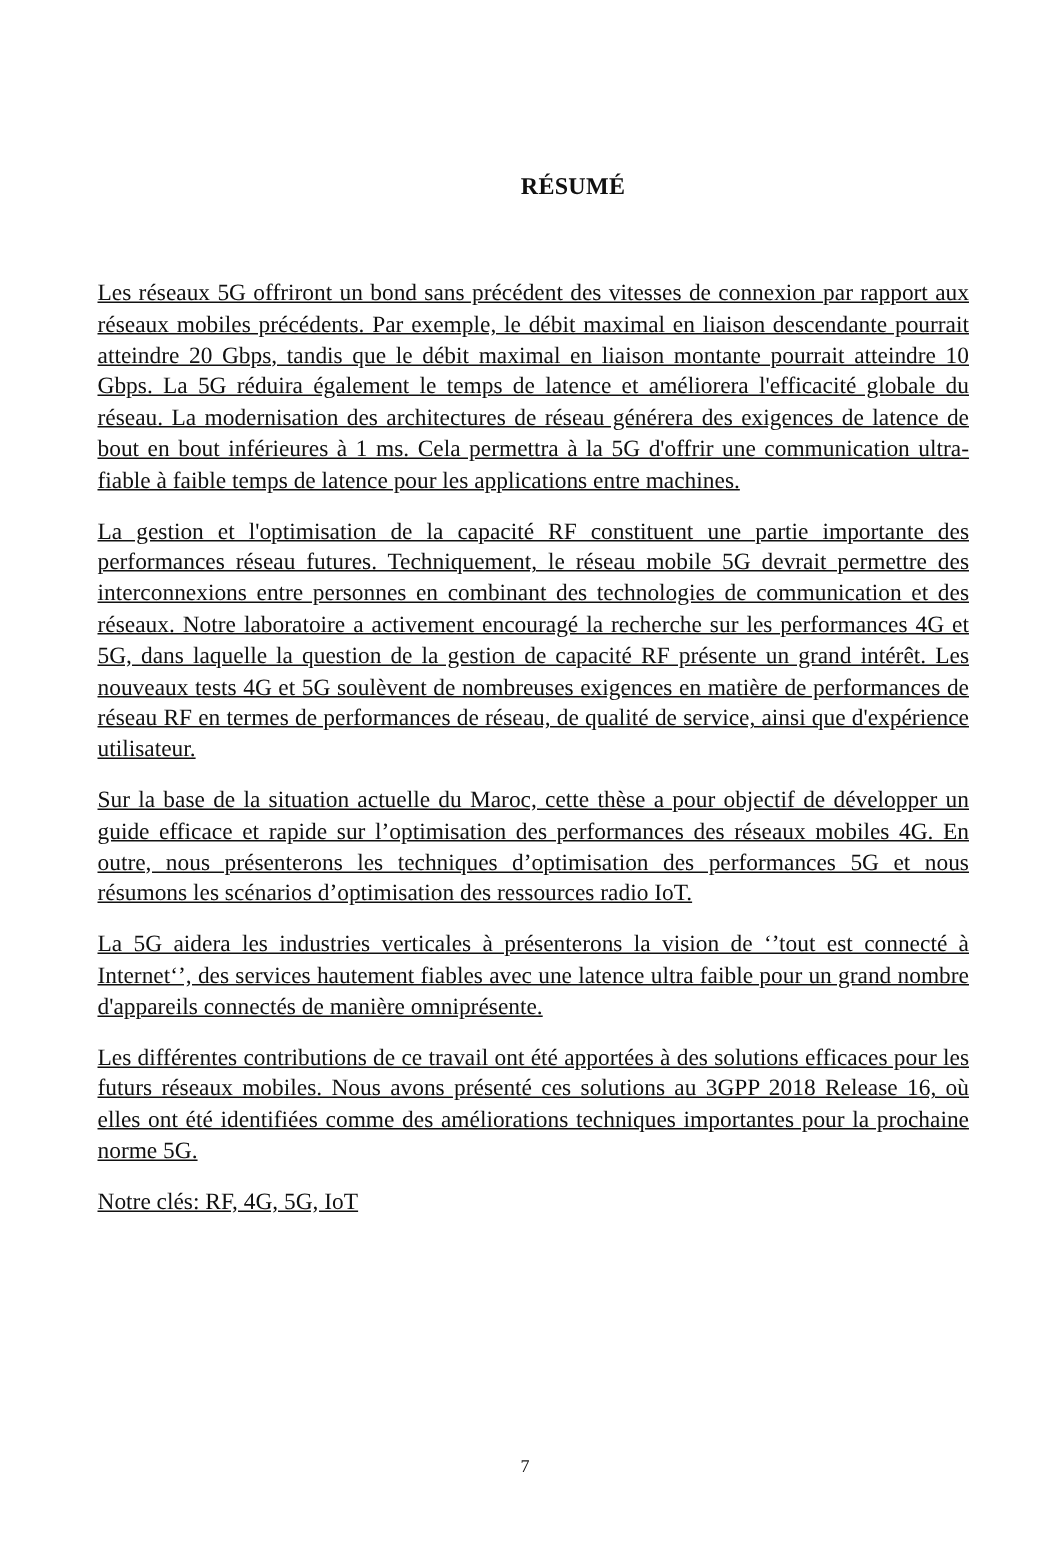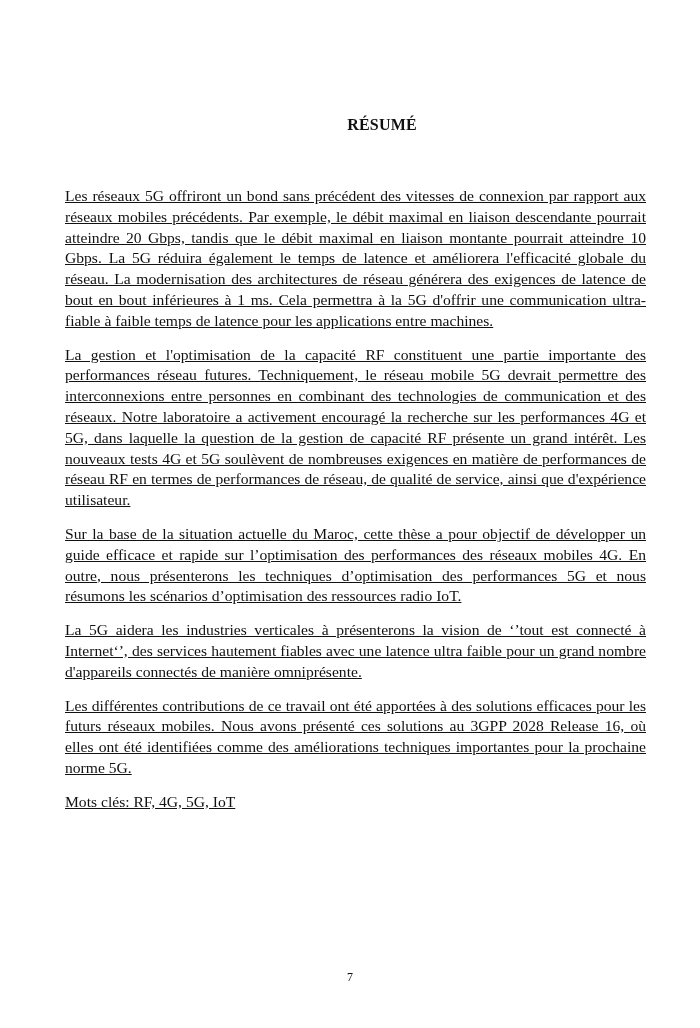--- a/index.html
+++ b/index.html
@@ -62,18 +62,18 @@
 <body>
 
 <div class="page">
   <div class="title">RÉSUMÉ</div>
 
   <div class="body-text">
     <p>Les réseaux 5G offriront un bond sans précédent des vitesses de connexion par rapport aux réseaux mobiles précédents. Par exemple, le débit maximal en liaison descendante pourrait atteindre 20 Gbps, tandis que le débit maximal en liaison montante pourrait atteindre 10 Gbps. La 5G réduira également le temps de latence et améliorera l'efficacité globale du réseau. La modernisation des architectures de réseau générera des exigences de latence de bout en bout inférieures à 1 ms. Cela permettra à la 5G d'offrir une communication ultra-fiable à faible temps de latence pour les applications entre machines.</p>
     <p>La gestion et l'optimisation de la capacité RF constituent une partie importante des performances réseau futures. Techniquement, le réseau mobile 5G devrait permettre des interconnexions entre personnes en combinant des technologies de communication et des réseaux. Notre laboratoire a activement encouragé la recherche sur les performances 4G et 5G, dans laquelle la question de la gestion de capacité RF présente un grand intérêt. Les nouveaux tests 4G et 5G soulèvent de nombreuses exigences en matière de performances de réseau RF en termes de performances de réseau, de qualité de service, ainsi que d'expérience utilisateur.</p>
     <p>Sur la base de la situation actuelle du Maroc, cette thèse a pour objectif de développer un guide efficace et rapide sur l’optimisation des performances des réseaux mobiles 4G. En outre, nous présenterons les techniques d’optimisation des performances 5G et nous résumons les scénarios d’optimisation des ressources radio IoT.</p>
     <p>La 5G aidera les industries verticales à présenterons la vision de ‘’tout est connecté à Internet‘’, des services hautement fiables avec une latence ultra faible pour un grand nombre d'appareils connectés de manière omniprésente.</p>
-    <p>Les différentes contributions de ce travail ont été apportées à des solutions efficaces pour les futurs réseaux mobiles. Nous avons présenté ces solutions au 3GPP 2028 Release 16, où elles ont été identifiées comme des améliorations techniques importantes pour la prochaine norme 5G.</p>
-    <p class="keywords">Mots clés: RF, 4G, 5G, IoT</p>
+    <p>Les différentes contributions de ce travail ont été apportées à des solutions efficaces pour les futurs réseaux mobiles. Nous avons présenté ces solutions au 3GPP 2018 Release 16, où elles ont été identifiées comme des améliorations techniques importantes pour la prochaine norme 5G.</p>
+    <p class="keywords">Notre clés: RF, 4G, 5G, IoT</p>
   </div>
 
   <div class="page-number">7</div>
 </div>
 
 </body></html>

